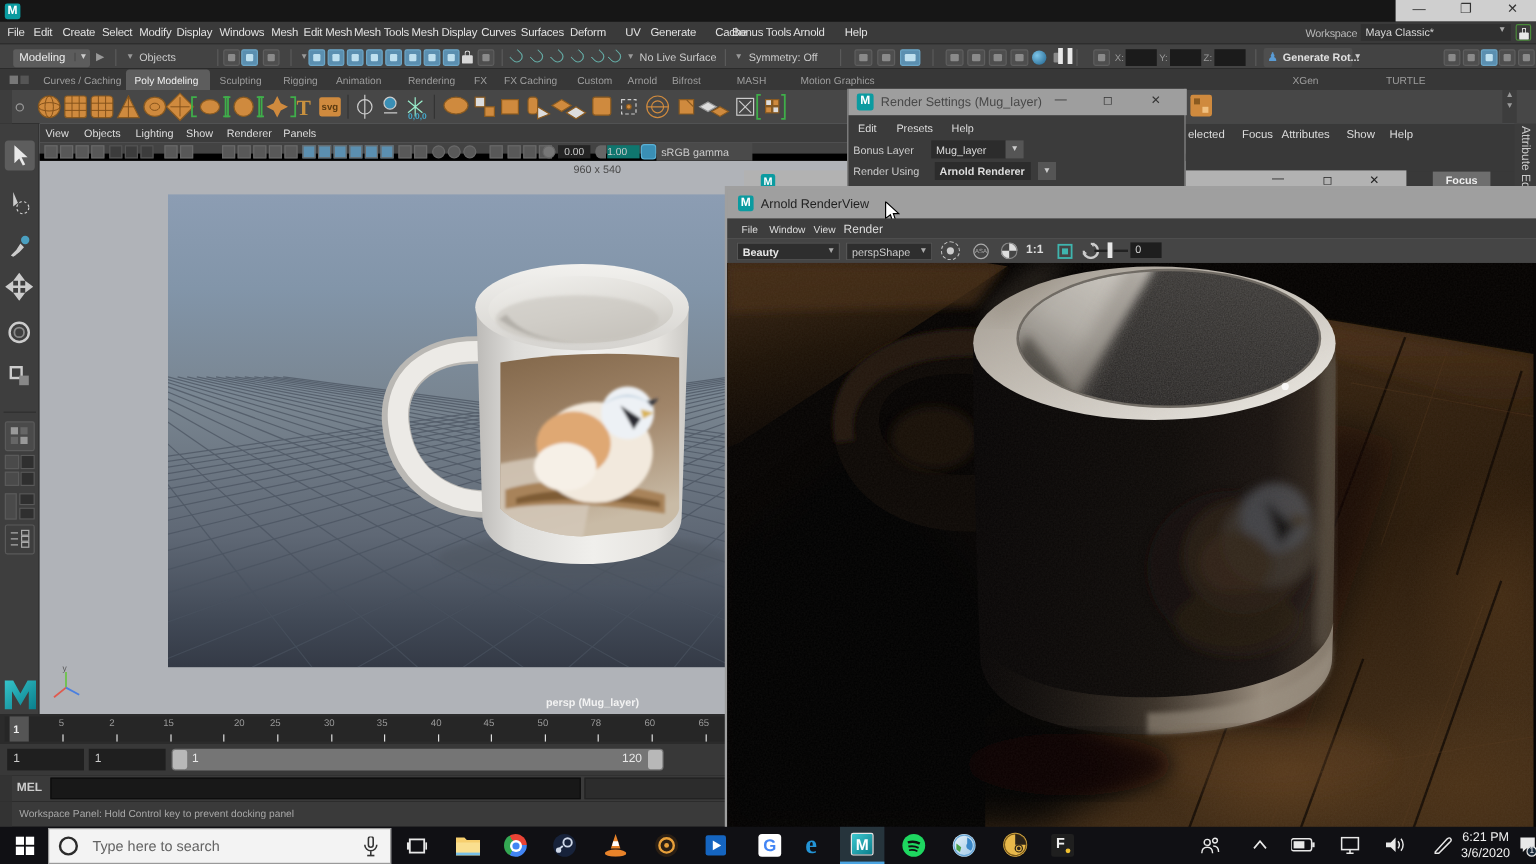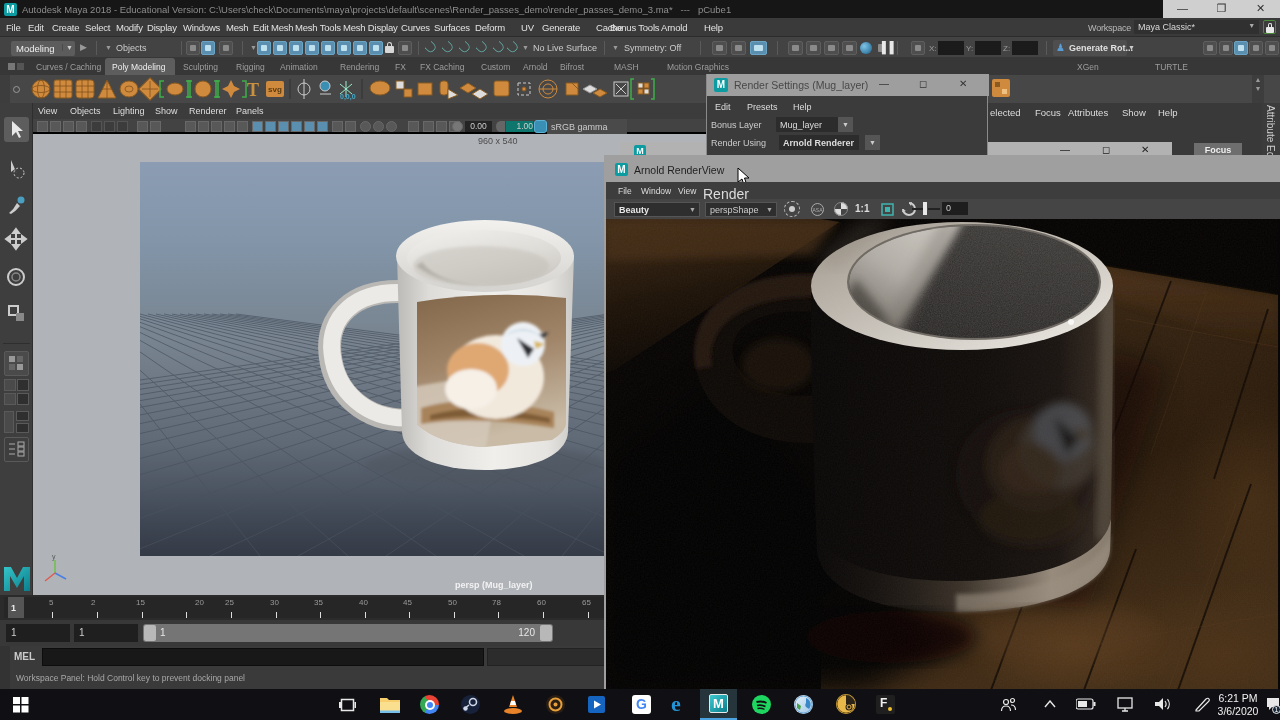--- a/index.html
+++ b/index.html
@@ -16,21 +16,21 @@
 #menubar span { position:absolute; top:4px; font-size:9.5px; letter-spacing:-0.2px; color:#e2e2e2; white-space:nowrap; }
 #statusline { left:0; top:36px; width:1280px; height:21px; background:#434343; border-top:1px solid #2c2c2c; }
 #shelftabs { left:0; top:57px; width:1280px; height:18px; background:#373737; }
 #shelftabs span { position:absolute; top:5px; font-size:8.5px; color:#9d9d9d; white-space:nowrap; }
 #shelf { left:0; top:75px; width:1280px; height:28px; background:#474747; }
 
 #toolbox { left:0; top:103px; width:33px; height:492px; background:#3e3e3e; border-right:1px solid #2e2e2e; }
 #vp { left:33px; top:103px; width:1247px; height:492px; background:#b0b3b8; }
 #vpmenu { left:0px; top:0px; width:1247px; height:16px; background:#3c3c3c; }
 #vpmenu span { position:absolute; top:3px; font-size:9px; color:#dedede; }
-#vpicons { left:0px; top:16px; width:1247px; height:15px; background:#434343; border-bottom:2px solid #000000; }
+#vpicons { left:0px; top:16px; width:1247px; height:15px; background:#434343; border-bottom:6px solid #000000; }
 #gate { left:107px; top:59px; width:700px; height:394px; overflow:hidden;
   background:linear-gradient(#8c9db3 0%, #8295a9 20%, #78848f 45%, #5f6875 72%, #414956 90%, #343a46 100%); }
 #reslabel { left:445px; top:33px; font-size:9px; color:#4c4c4c; }
 #persplabel { left:422px; top:477px; font-size:9px; font-weight:bold; color:#f2f2f2; }
 
 #timeline { left:0; top:595px; width:1280px; height:25px; background:#2b2b2b; }
 #rangerow { left:0; top:620px; width:1280px; height:26px; background:#383838; }
 #melrow { left:0; top:646px; width:1280px; height:22px; background:#3a3a3a; }
 #helprow { left:0; top:668px; width:1280px; height:21px; background:#3a3a3a; }
 
@@ -61,21 +61,20 @@
 .chrome::before { content:""; position:absolute; left:6.5px; top:6.5px; width:6px; height:6px; border-radius:50%; background:#4285f4; z-index:1; }
 .tick { position:absolute; bottom:2px; width:1px; height:6px; background:#ddd; }
 .tnum { position:absolute; top:3px; font-size:8px; color:#999; }
 .ddown { position:absolute; background:#2e2e2e; border:1px solid #1f1f1f; color:#d8d8d8; font-size:10px; }
 </style>
 </head>
 <body>
 
 <div class="abs" id="titlebar">
   <div class="abs ticon">M</div>
-  <div class="abs ttext">Autodesk Maya 2018 - Educational Version: C:\Users\check\Documents\maya\projects\default\scenes\Render_passes_demo\render_passes_demo_3.ma*&nbsp;&nbsp;&nbsp;---&nbsp;&nbsp;&nbsp;pCube1</div>
   <div class="abs" id="winbtns">
       <div>—</div>
       <div>❐</div>
       <div>✕</div>
     </div>
 </div>
 
 <div class="abs" id="menubar">
   <span style="left:6px">File</span>
     <span style="left:28px">Edit</span>
@@ -371,21 +370,21 @@
     <div class="vpic" style="left:327px;border-radius:50%"></div>
       <div class="vpic" style="left:340px;border-radius:50%"></div>
       <div class="vpic" style="left:353px;border-radius:50%"></div>
     <div class="vpic" style="left:375px"></div>
       <div class="vpic" style="left:390px"></div>
       <div class="vpic" style="left:403px"></div>
       <div class="vpic" style="left:416px"></div>
     <div class="vpic" style="left:419px;border-radius:50%;background:#777"></div>
     <div class="abs" style="left:432px;top:2px;width:27px;height:11px;background:#242424;color:#ccc;font-size:8.5px;text-align:center">0.00</div>
     <div class="abs" style="left:463px;top:2px;width:9px;height:11px;background:#666;border-radius:50% 0 0 50%"></div>
-    <div class="abs" style="left:473px;top:2px;width:27px;height:11px;background:#0f766e;color:#ccc;font-size:8.5px;text-align:right">1.00</div>
+    <div class="abs" style="left:473px;top:2px;width:27px;height:11px;background:#0f766e;color:#ccc;font-size:8.5px;text-align:left">1.00</div>
     <div class="abs" style="left:501px;top:1px;width:13px;height:13px;border-radius:3px;background:#3a8fb5;border:1px solid #5ab0d5"></div>
     <div class="abs" style="left:514px;top:0;width:80px;height:15px;background:#4a4a4a"></div>
     <span class="abs" style="left:518px;top:3px;color:#ccc;font-size:9px">sRGB gamma</span>
   </div>
   <div class="abs" id="reslabel">960 x 540</div>
   <div class="abs" id="gate">
     <svg class="abs" width="700" height="394" viewBox="0 0 700 394" style="left:0;top:0">
         <g stroke="#49525f" stroke-width="1" opacity="0.7">
           <line x1="469" y1="152" x2="-1250" y2="394"></line>
 <line x1="477" y1="152" x2="-1162" y2="394"></line>
@@ -604,21 +603,21 @@
     <div class="abs" style="left:9px;top:5px;width:13px;height:13px;background:#0b9ba0;border-radius:2px;color:#fff;font-size:10px;font-weight:bold;text-align:center;line-height:13px">M</div>
     <span class="abs" style="left:28px;top:6px;font-size:10.5px;color:#1f1f1f">Arnold RenderView</span>
     <svg class="abs" style="left:130px;top:10px" width="14" height="20">
         <path d="M2 0 L2 14 L6 11 L8 17 L10.5 16 L8.5 10 L13 10 Z" fill="#fff" stroke="#000" stroke-width="1"></path>
       </svg>
   </div>
   <div class="abs" id="rvmenu">
     <span class="abs" style="left:12px;top:4px;font-size:8.5px;color:#ddd">File</span>
     <span class="abs" style="left:35px;top:4px;font-size:8.5px;color:#ddd">Window</span>
     <span class="abs" style="left:72px;top:4px;font-size:8.5px;color:#ddd">View</span>
-    <span class="abs" style="left:97px;top:4px;font-size:14px;color:#ddd">Render</span>
+    <span class="abs" style="left:97px;top:4px;font-size:10px;color:#ddd">Render</span>
   </div>
   <div class="abs" id="rvtools">
     <div class="abs" style="left:8px;top:3px;width:86px;height:15px;background:#2e2e2e;border:1px solid #555;color:#e8e8e8;font-size:9px;font-weight:bold;padding:2px 4px">Beauty<span style="position:absolute;right:3px;top:3px;font-size:7px;color:#aaa">▼</span></div>
     <div class="abs" style="left:99px;top:3px;width:72px;height:15px;background:#2e2e2e;border:1px solid #555;color:#ccc;font-size:9px;padding:2px 4px">perspShape<span style="position:absolute;right:3px;top:3px;font-size:7px;color:#aaa">▼</span></div>
     <div class="abs" style="left:178px;top:2px;width:16px;height:16px;border:1.5px dashed #bbb;border-radius:50%">
         <div style="position:absolute;left:4px;top:4px;width:6px;height:6px;border-radius:50%;background:#ccc"></div>
       </div>
     <div class="abs" style="left:205px;top:4px;width:13px;height:13px;border:1px solid #aaa;border-radius:50%;color:#aaa;font-size:5px;text-align:center;line-height:12px">ASA</div>
     <svg class="abs" style="left:228px;top:3px" width="14" height="14">
         <path d="M7 0 A7 7 0 0 1 14 7 L7 7 Z" fill="#ddd"></path>
@@ -799,20 +798,28 @@
 
 <div class="abs" id="taskbar">
   <svg class="abs" style="left:13px;top:8px" width="16" height="16">
       <g fill="#fff">
         <rect x="0" y="0" width="7" height="7"></rect>
         <rect x="8.5" y="0" width="7" height="7"></rect>
         <rect x="0" y="8.5" width="7" height="7"></rect>
         <rect x="8.5" y="8.5" width="7" height="7"></rect>
       </g>
     </svg>
+  <div class="abs" style="left:40px;top:1px;width:286px;height:30px;background:#f3f3f3;border:1px solid #9a9a9a">
+    <div style="position:absolute;left:8px;top:6px;width:16px;height:16px;border:2.5px solid #2b2b2b;border-radius:50%"></div>
+    <span style="position:absolute;left:36px;top:7px;font-size:12px;color:#636363">Type here to search</span>
+    <svg style="position:absolute;right:10px;top:6px" width="12" height="17">
+        <rect x="4" y="0" width="4" height="9" rx="2" fill="none" stroke="#333" stroke-width="1.3"></rect>
+        <path d="M1 7 a5 5 0 0 0 10 0 M6 12 v4 M3 16 h6" fill="none" stroke="#333" stroke-width="1.3"></path>
+      </svg>
+  </div>
   <svg class="abs" style="left:339px;top:8px" width="17" height="16">
       <rect x="2.5" y="2.5" width="12" height="11" fill="none" stroke="#e8e8e8" stroke-width="1.5"></rect>
       <rect x="0" y="5" width="2" height="6" fill="#e8e8e8"></rect>
       <rect x="15.5" y="5" width="1.5" height="6" fill="#e8e8e8"></rect>
     </svg>
   <svg class="abs" style="left:380px;top:7px" width="20" height="17">
       <path d="M0 2 h7 l2 2 h11 v13 h-20 Z" fill="#f7cf6e"></path>
       <path d="M0 6 h20 v11 h-20 Z" fill="#fadf8f"></path>
       <rect x="0" y="14.5" width="20" height="2.5" fill="#78c0e8"></rect>
     </svg>

